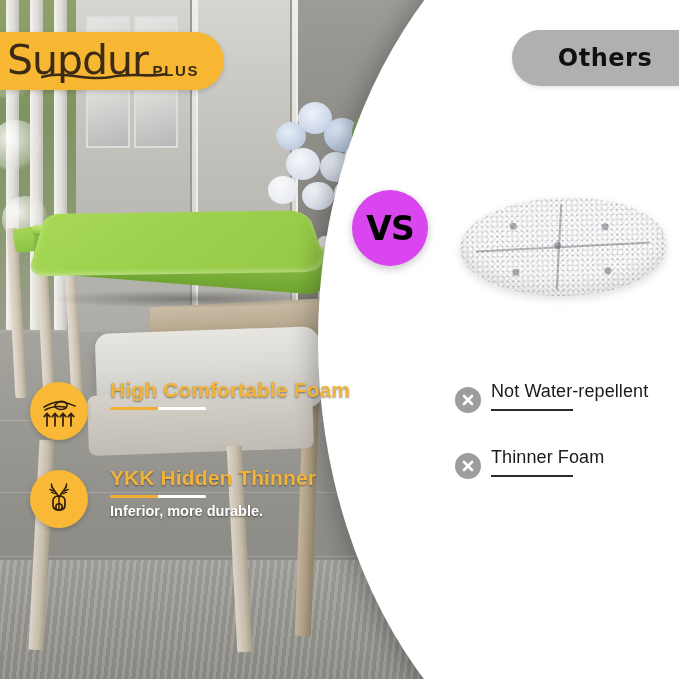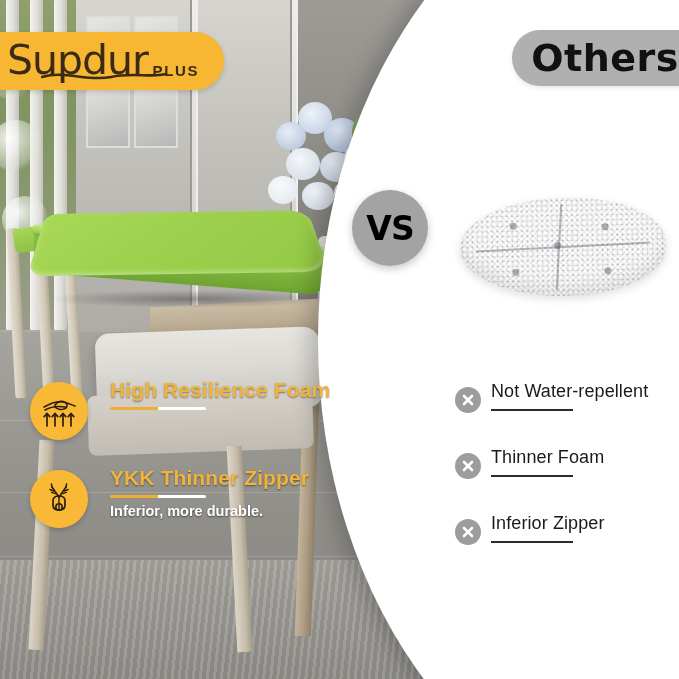--- a/index.html
+++ b/index.html
@@ -188,21 +188,21 @@
   
   .others-pill {
     position:absolute; left:512px; top:30px;
     width:186px; height:56px;
     background:#b0b0b0;
     border-radius:28px 0 0 28px;
     display:flex; align-items:center; justify-content:center;
     box-shadow:0 2px 4px rgba(0,0,0,.10);
   }
   .others-text {
-    font-size:38px; font-weight:bold; color:#111; letter-spacing:.5px;
+    font-size:24px; font-weight:bold; color:#111; letter-spacing:.5px;
     font-family:"DejaVu Sans", sans-serif;
   }
 
   
   .other-cushion {
     position:absolute; left:452px; top:188px; width:224px; height:122px;
   }
   .oc-body {
     position:absolute; left:8px; top:10px; width:206px; height:98px;
     background:
@@ -225,21 +225,21 @@
   }
   .oc-tuft {
     position:absolute; width:7px; height:7px; border-radius:50%;
     background:rgba(90,95,105,.5);
   }
 
   
   .vs-badge {
     position:absolute; left:352px; top:190px;
     width:76px; height:76px; border-radius:50%;
-    background:#a3a3a3;
+    background:#d946ef;
     display:flex; align-items:center; justify-content:center;
     box-shadow:0 3px 8px rgba(0,0,0,.22);
     z-index:40;
   }
   .vs-text {
     font-size:33px; font-weight:bold; color:#000; letter-spacing:-1px;
     font-family:"DejaVu Sans", sans-serif;
   }
 
   
@@ -397,21 +397,21 @@
             <line x1="16" y1="35" x2="16" y2="23"></line>
               <path d="M13.2 25.6 L16 22.6 L18.8 25.6" fill="none"></path>
             <line x1="24" y1="35" x2="24" y2="23"></line>
               <path d="M21.2 25.6 L24 22.6 L26.8 25.6" fill="none"></path>
             <line x1="32" y1="35" x2="32" y2="23"></line>
               <path d="M29.2 25.6 L32 22.6 L34.8 25.6" fill="none"></path>
           </g>
         </svg>
       </div>
       <div class="f-body">
-        <div class="f-title">High Resilience Foam</div>
+        <div class="f-title">High Comfortable Foam</div>
         <div class="f-rule"></div>
       </div>
     </div>
 
 
     <div class="feature">
       <div class="f-icon">
         <svg width="40" height="40" viewBox="0 0 40 40">
           <g stroke="#2d1f0c" stroke-width="1.5" stroke-linecap="round" fill="none">
             <path d="M20 18 L 13 8"></path>
@@ -422,21 +422,21 @@
               <path d="M23.6 14.6 L 27.4 13.4"></path>
             <path d="M13 8 L 12.4 5"></path>
               <path d="M27 8 L 27.6 5"></path>
           </g>
           <path d="M20 17 C 16 17, 14 19, 14 22 L 14 26 C 14 29, 16 31, 20 31 C 24 31, 26 29, 26 26 L 26 22 C 26 19, 24 17, 20 17 Z" fill="none" stroke="#2d1f0c" stroke-width="1.7" stroke-linejoin="round"></path>
           <line x1="20" y1="17" x2="20" y2="31" stroke="#2d1f0c" stroke-width="1.4"></line>
           <circle cx="20" cy="28" r="3.2" fill="none" stroke="#2d1f0c" stroke-width="1.6"></circle>
         </svg>
       </div>
       <div class="f-body">
-        <div class="f-title">YKK Thinner Zipper</div>
+        <div class="f-title">YKK Hidden Thinner</div>
         <div class="f-rule"></div>
         <div class="f-sub">Inferior, more durable.</div>
       </div>
     </div>
 
   </div>
 
   <div class="drawbacks">
 
     <div class="drawback">
@@ -456,27 +456,16 @@
         <svg width="18" height="18" viewBox="0 0 18 18">
           <path d="M5 5 L13 13 M13 5 L5 13" stroke="#ffffff" stroke-width="2.6" stroke-linecap="round"></path>
         </svg>
       </div>
       <div class="d-body">
         <div class="d-title">Thinner Foam</div>
         <div class="d-rule"></div>
       </div>
     </div>
 
-    <div class="drawback">
-      <div class="d-icon">
-        <svg width="18" height="18" viewBox="0 0 18 18">
-          <path d="M5 5 L13 13 M13 5 L5 13" stroke="#ffffff" stroke-width="2.6" stroke-linecap="round"></path>
-        </svg>
-      </div>
-      <div class="d-body">
-        <div class="d-title">Inferior Zipper</div>
-        <div class="d-rule"></div>
-      </div>
-    </div>
 
   </div>
 
 </div>
 
 </body></html>

